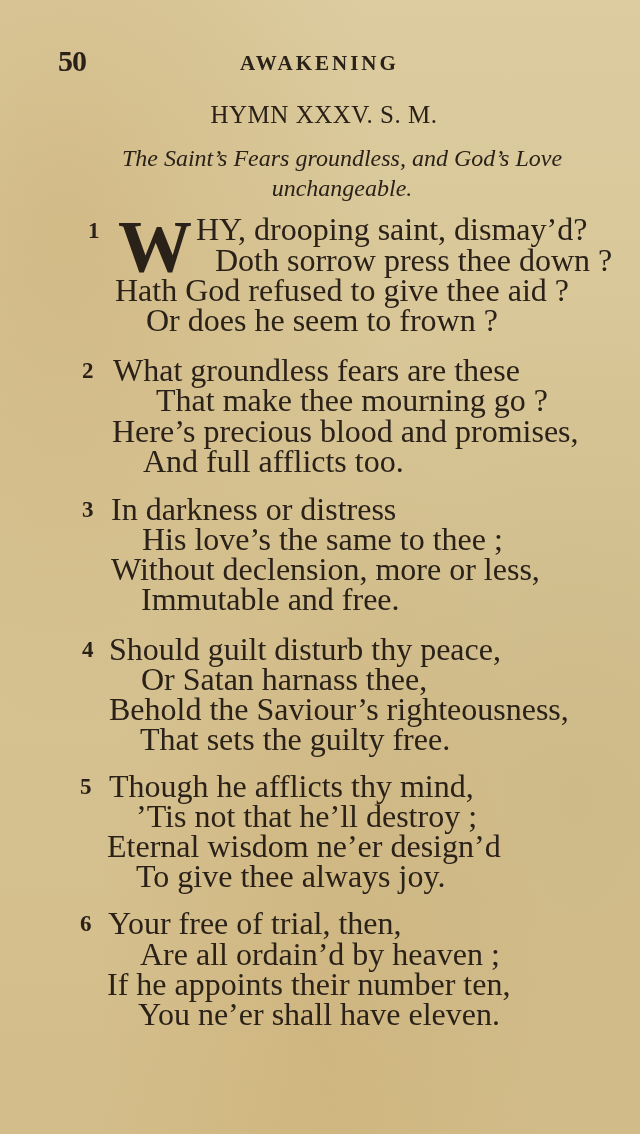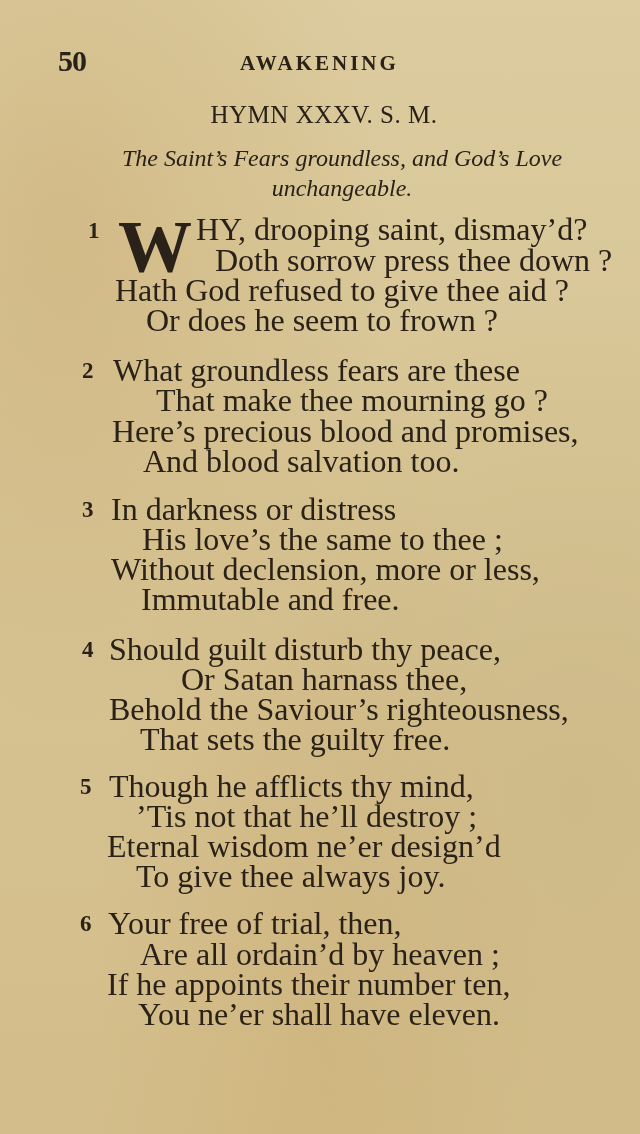--- a/index.html
+++ b/index.html
@@ -48,35 +48,35 @@
     <span class="line" style="left:215px; top:245px;">Doth sorrow press thee down ?</span>
     <span class="line" style="left:115px; top:275px;">Hath God refused to give thee aid ?</span>
     <span class="line" style="left:146px; top:305px;">Or does he seem to frown ?</span>
   </div>
 
   <div>
     <span class="num" style="left:82px; top:358px;">2</span>
     <span class="line" style="left:113px; top:355px;">What groundless fears are these</span>
     <span class="line" style="left:145px; top:385px;margin-left:11px;">That make thee mourning go ?</span>
     <span class="line" style="left:112px; top:416px;">Here’s precious blood and promises,</span>
-    <span class="line" style="left:143px; top:446px;">And blood salvation too.</span>
+    <span class="line" style="left:143px; top:446px;">And full afflicts too.</span>
   </div>
 
   <div>
     <span class="num" style="left:82px; top:497px;">3</span>
     <span class="line" style="left:111px; top:494px;">In darkness or distress</span>
     <span class="line" style="left:142px; top:524px;">His love’s the same to thee ;</span>
     <span class="line" style="left:111px; top:554px;">Without declension, more or less,</span>
     <span class="line" style="left:141px; top:584px;">Immutable and free.</span>
   </div>
 
   <div>
     <span class="num" style="left:82px; top:637px;">4</span>
     <span class="line" style="left:109px; top:634px;">Should guilt disturb thy peace,</span>
-    <span class="line" style="left:141px; top:664px;margin-left:40px;">Or Satan harnass thee,</span>
+    <span class="line" style="left:141px; top:664px;">Or Satan harnass thee,</span>
     <span class="line" style="left:109px; top:694px;">Behold the Saviour’s righteousness,</span>
     <span class="line" style="left:140px; top:724px;">That sets the guilty free.</span>
   </div>
 
   <div>
     <span class="num" style="left:80px; top:774px;">5</span>
     <span class="line" style="left:109px; top:771px;">Though he afflicts thy mind,</span>
     <span class="line" style="left:136px; top:801px;">’Tis not that he’ll destroy ;</span>
     <span class="line" style="left:107px; top:831px;">Eternal wisdom ne’er design’d</span>
     <span class="line" style="left:136px; top:861px;">To give thee always joy.</span>

